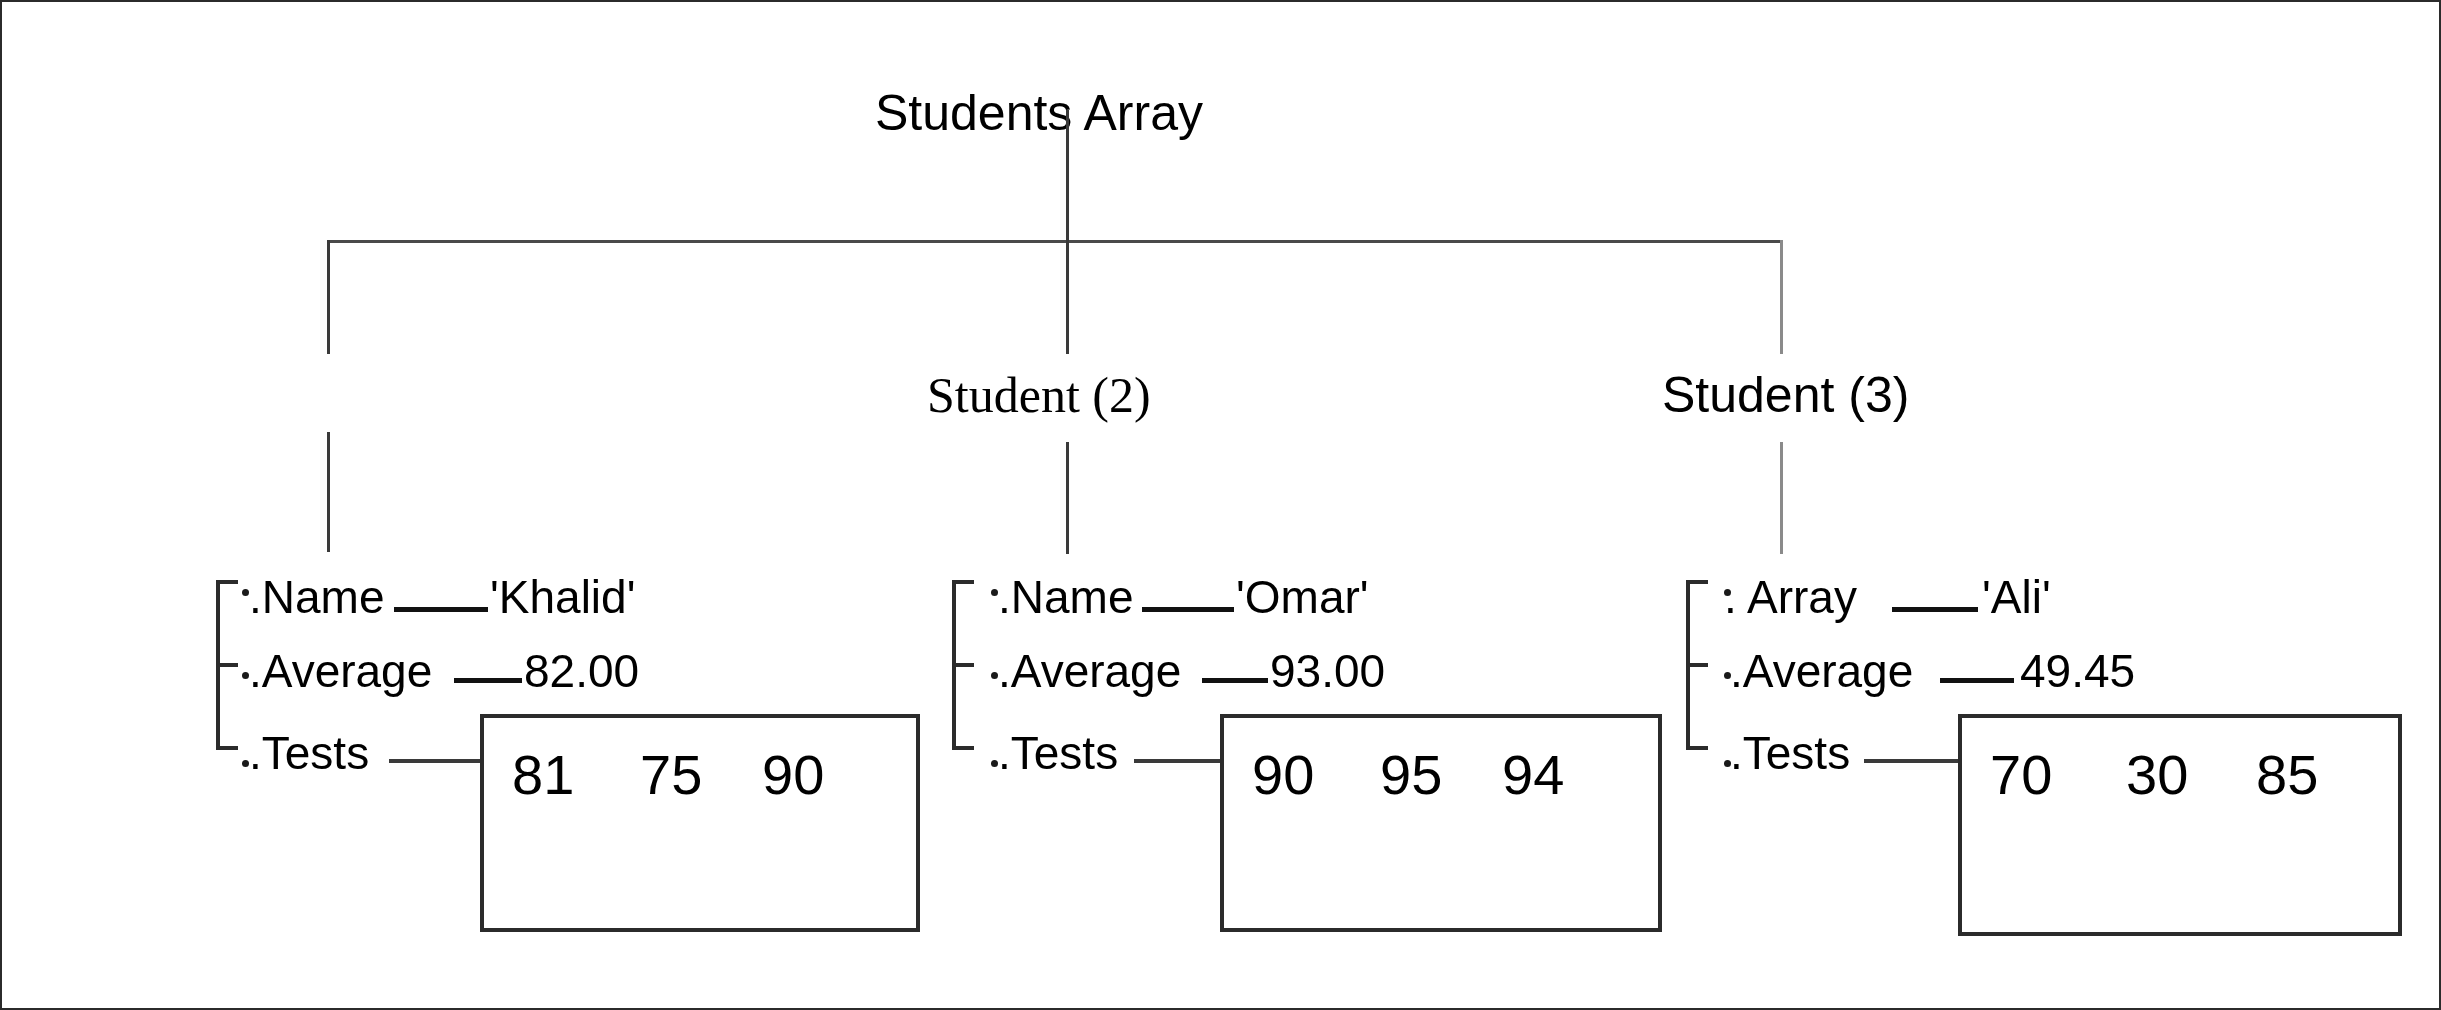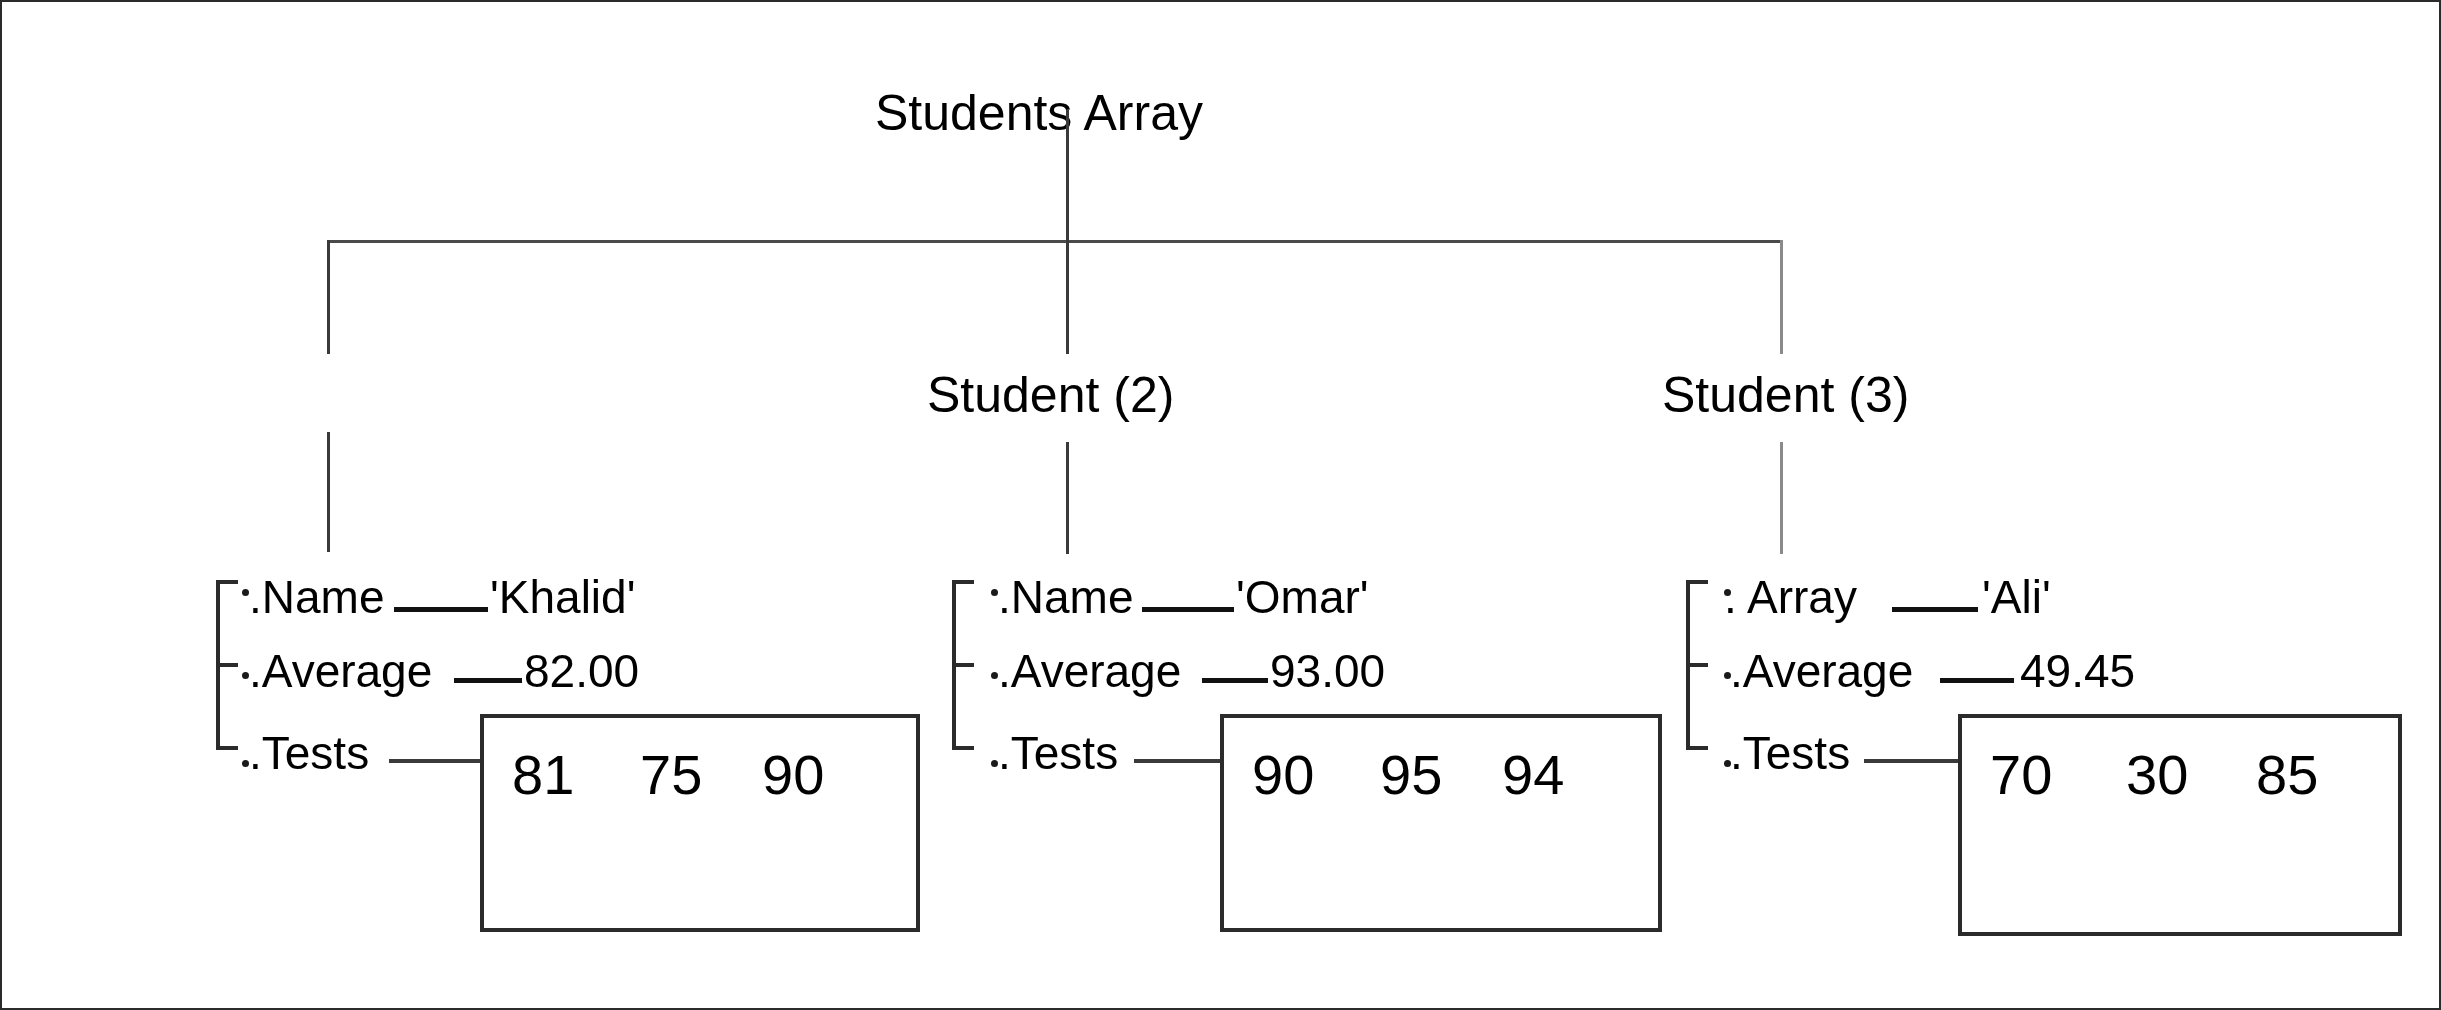--- a/index.html
+++ b/index.html
@@ -135,21 +135,21 @@
   <div class="txt field-label" style="left:247px; top:728px;">.Tests</div>
   <div class="connector thin" style="left:387px; top:757px; width:97px;"></div>
 
   <div class="tests-box" style="left:478px; top:712px; width:440px; height:218px;"></div>
   <div class="tests-row" style="left:510px; top:740px; width:380px;">
     <span class="test-value" style="width:128px;">81</span>
     <span class="test-value" style="width:122px;">75</span>
     <span class="test-value">90</span>
   </div>
 
-  <div class="txt student-title" style="left:925px; top:368px;">Student (2)</div>
+  <div class="txt student-title" style="left:925px; top:368px;font-family:Liberation Serif, serif;">Student (2)</div>
   <div class="vline" style="left:1064px; top:440px; height:112px;"></div>
 
   <div class="bracket-spine" style="left:950px; top:578px; height:170px;"></div>
   <div class="bracket-stub" style="left:950px; top:578px;"></div>
   <div class="bracket-stub" style="left:950px; top:661px;"></div>
   <div class="bracket-stub" style="left:950px; top:744px;"></div>
 
   <div class="dot" style="left:989px; top:587px;"></div>
   <div class="dot" style="left:989px; top:670px;"></div>
   <div class="dot" style="left:989px; top:758px;"></div>

